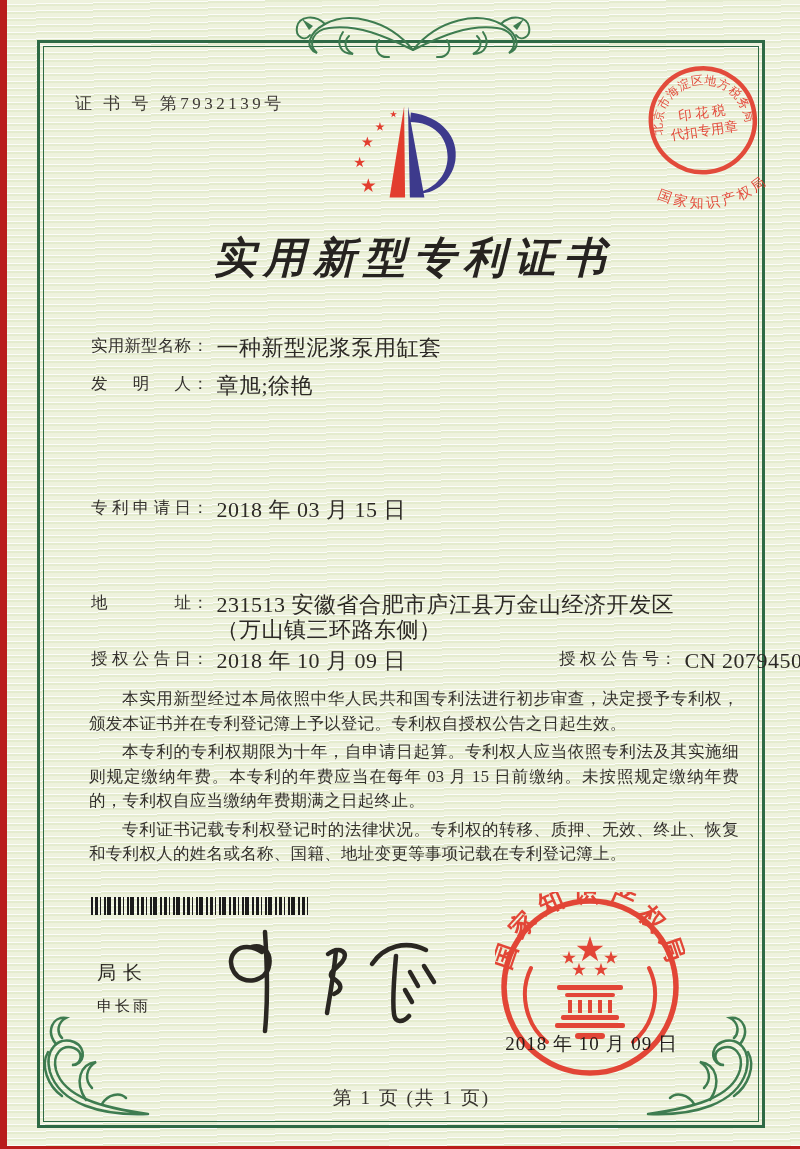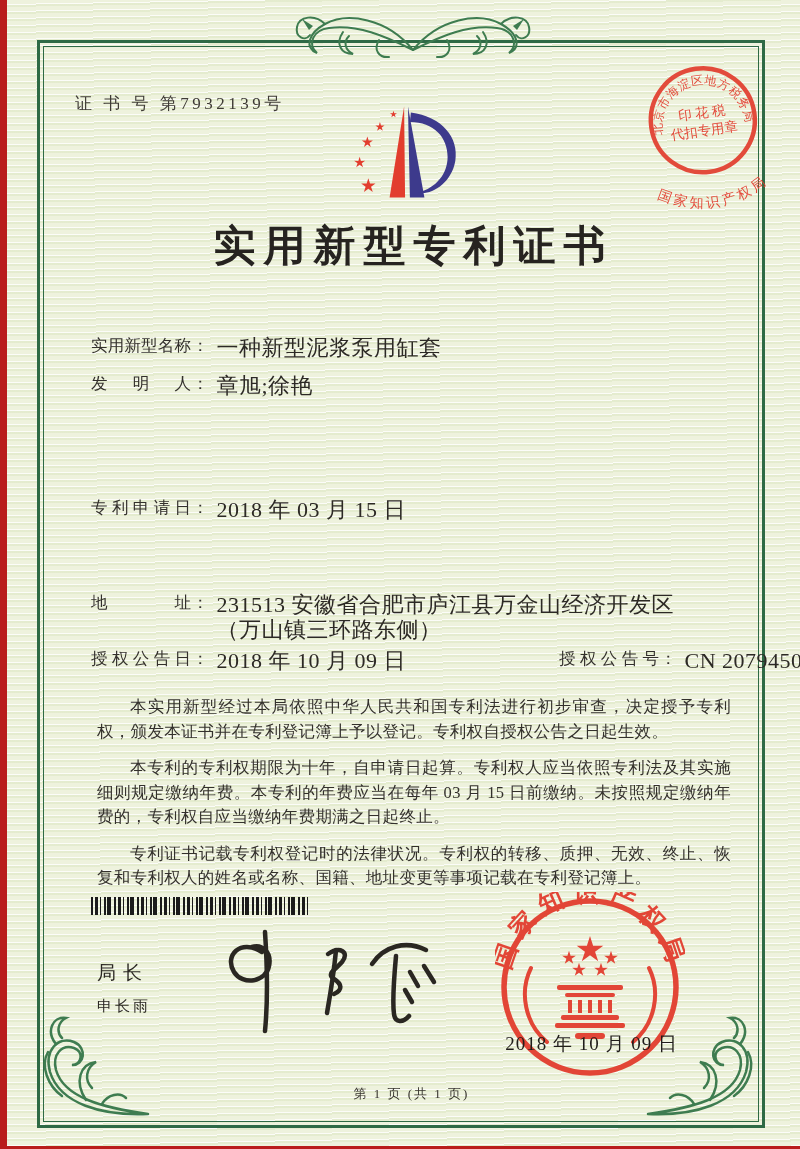--- a/index.html
+++ b/index.html
@@ -39,59 +39,59 @@
     position:absolute;left:68px;top:92px;
     font-size:17px;letter-spacing:3.5px;color:#3f3b36;
   }
   .logo{position:absolute;left:342px;top:102px;width:116px;height:102px;}
   .tax-stamp{
     position:absolute;left:625px;top:54px;width:150px;height:192px;
     transform:rotate(-8deg);opacity:.92;
   }
   .tax-stamp text{fill:var(--seal-red);font-family:"Liberation Serif","DejaVu Serif",serif;}
   .title{
-    position:absolute;left:0;right:0;top:218px;margin:0;padding-left:20px;
-    text-align:center;font-size:42px;font-weight:600;letter-spacing:8px;color:#262320;
+    position:absolute;left:0;right:0;top:218px;margin:12px;padding-left:20px;
+    text-align:center;font-size:42px;font-weight:600;letter-spacing:8px;color:#262320;font-style:italic;
   }
   .frow{position:absolute;left:84px;white-space:nowrap;}
   .flabel{
     display:inline-block;width:100px;font-size:16.5px;color:var(--ink);
     text-align:justify;text-align-last:justify;vertical-align:top;
   }
   .fcolon{font-size:16.5px;margin:0 8px 0 1px;vertical-align:top;}
   .fvalue{
     display:inline-block;font-size:22px;color:#2c2925;letter-spacing:.5px;
     vertical-align:top;white-space:normal;max-width:460px;line-height:25px;
   }
   .grant-right{position:absolute;left:468px;top:0;white-space:nowrap;}
   .paragraphs{
     position:absolute;left:78px;top:683px;width:658px;
     font-size:16.5px;line-height:24.5px;text-align:justify;color:var(--ink);
     letter-spacing:.3px;
   }
-  .paragraphs p{margin:12px;text-indent:2em;}
+  .paragraphs p{margin:4px;text-indent:2em;}
   .barcode{
     position:absolute;left:84px;top:897px;width:220px;height:18px;
     background:repeating-linear-gradient(90deg,
       #1b1b1b 0 2px,transparent 2px 4px,#1b1b1b 4px 7px,transparent 7px 9px,
       #1b1b1b 9px 10px,transparent 10px 13px,#1b1b1b 13px 15px,transparent 15px 16px,
       #1b1b1b 16px 20px,transparent 20px 23px);
   }
   .sign-role{position:absolute;left:90px;top:960px;font-size:19px;letter-spacing:7px;color:#2a2722;}
   .sign-name{position:absolute;left:90px;top:997px;font-size:15px;letter-spacing:3px;color:#2a2722;}
   .signature{position:absolute;left:205px;top:928px;width:240px;height:110px;}
   .cnipa-seal{position:absolute;left:488px;top:892px;width:190px;height:190px;opacity:.95;}
   .cnipa-seal text{fill:var(--seal-red);font-weight:700;font-family:"Liberation Serif","DejaVu Serif",serif;}
   .seal-date{
     position:absolute;left:492px;top:1031px;width:185px;text-align:center;
     font-size:19px;letter-spacing:1px;color:#201d1a;
   }
   .footer{
     position:absolute;left:16px;right:0;top:1085px;text-align:center;
-    font-size:13px;letter-spacing:2px;color:#38352f;
+    font-size:19px;letter-spacing:2px;color:#38352f;
   }
 </style>
 </head>
 <body>
 
 <div class="canvas">
   <div class="paper">
 
     <div class="frame">
       <div class="frame-inner"></div>

